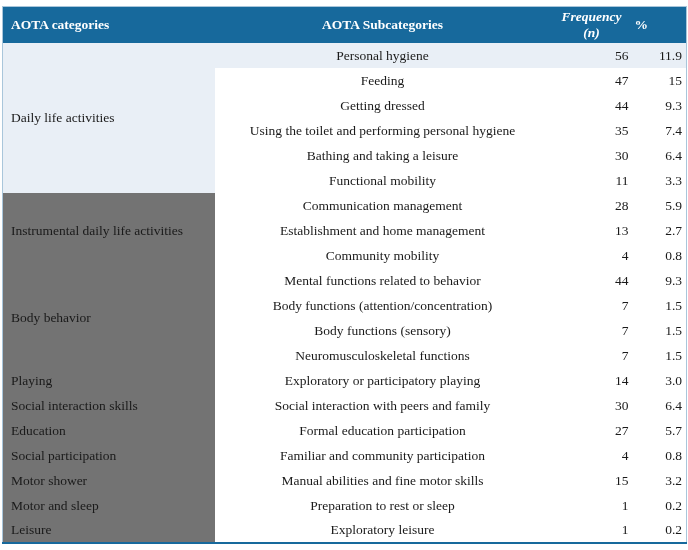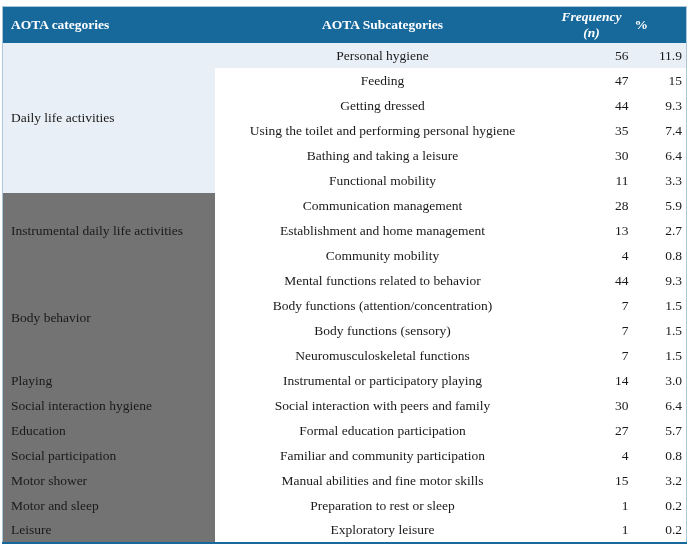--- a/index.html
+++ b/index.html
@@ -141,26 +141,26 @@
           <td class="num">7</td>
           <td class="num">1.5</td>
         </tr>
         <tr>
           <td class="sub">Neuromusculoskeletal functions</td>
           <td class="num">7</td>
           <td class="num">1.5</td>
         </tr>
         <tr>
           <td class="cat" rowspan="1">Playing</td>
-          <td class="sub">Instrumental or participatory playing</td>
+          <td class="sub">Exploratory or participatory playing</td>
           <td class="num">14</td>
           <td class="num">3.0</td>
         </tr>
         <tr>
-          <td class="cat" rowspan="1">Social interaction hygiene</td>
+          <td class="cat" rowspan="1">Social interaction skills</td>
           <td class="sub">Social interaction with peers and family</td>
           <td class="num">30</td>
           <td class="num">6.4</td>
         </tr>
         <tr>
           <td class="cat" rowspan="1">Education</td>
           <td class="sub">Formal education participation</td>
           <td class="num">27</td>
           <td class="num">5.7</td>
         </tr>

